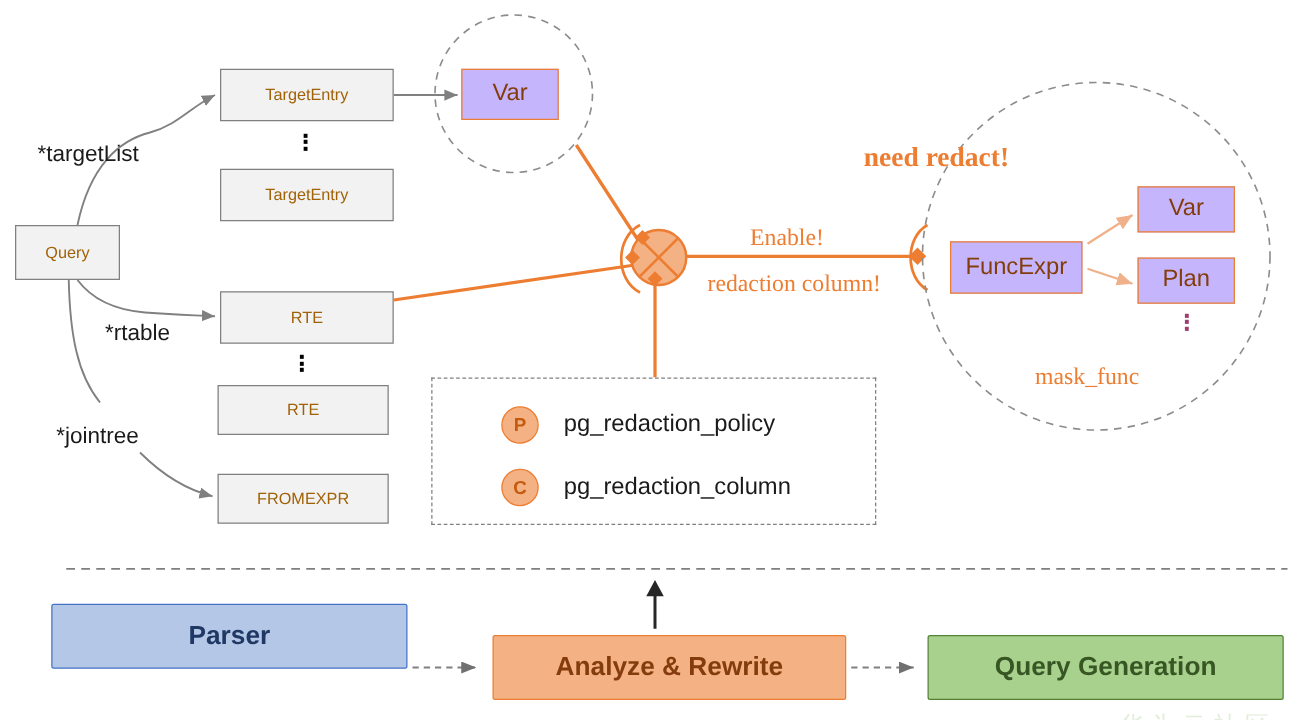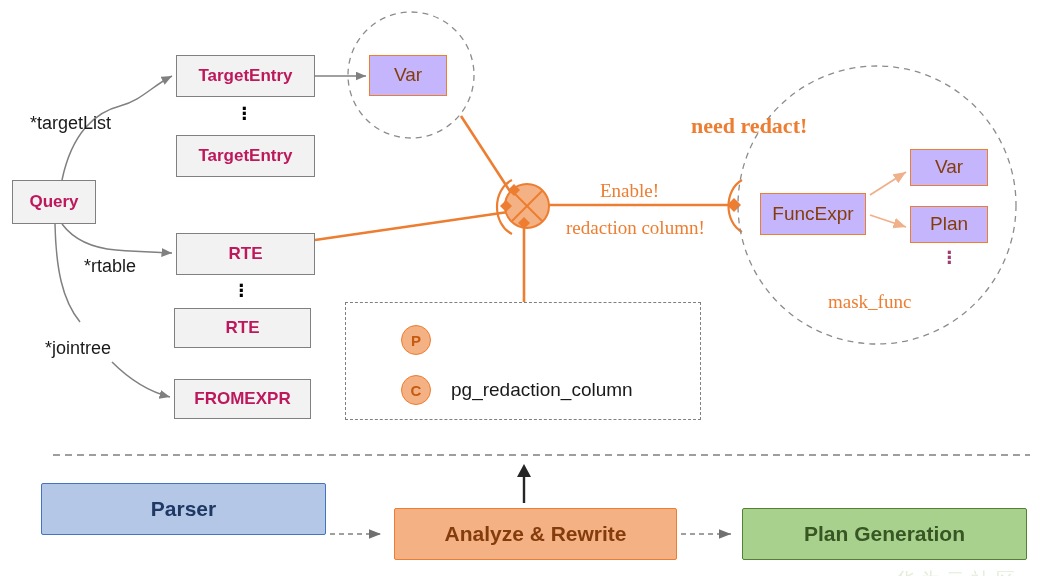--- a/index.html
+++ b/index.html
@@ -31,23 +31,23 @@
     display: flex;
     align-items: center;
     justify-content: center;
     text-align: center;
     line-height: 1.1;
   }
   
   .gbox {
     background: #f2f2f2;
     border: 1.3px solid #808080;
-    color: #be185d;
-    font-size: 17px;
-    font-weight: 700;
+    color: #a16207;
+    font-size: 13px;
+    font-weight: 400;
   }
   
   .obox {
     background: #c4b5fd;
     border: 1.6px solid #ed7d31;
     color: #843c0c;
     font-size: 19px;
     font-weight: normal;
   }
   
@@ -278,33 +278,34 @@
       <span>·</span>
       <span>·</span>
   </div>
   <div class="serif-ann" style="left:828px; top:291px;">mask_func</div>
 
   <div id="legend-panel"></div>
   <div class="legend-row" style="left:401px; top:325px;">
     <div class="cat-circle">
       <span>P</span>
     </div>
+    <div class="legend-label">pg_redaction_policy</div>
   </div>
   <div class="legend-row" style="left:401px; top:375px;">
     <div class="cat-circle">
       <span>C</span>
     </div>
     <div class="legend-label">pg_redaction_column</div>
   </div>
 
   <div class="stage" id="stage-parser">
     <span>Parser</span>
   </div>
   <div class="stage" id="stage-analyze">
     <span>Analyze &amp; Rewrite</span>
   </div>
   <div class="stage" id="stage-plan">
-    <span>Plan Generation</span>
+    <span>Query Generation</span>
   </div>
 
   <div id="watermark">华为云社区</div>
 
 </div>
 
 </body></html>

